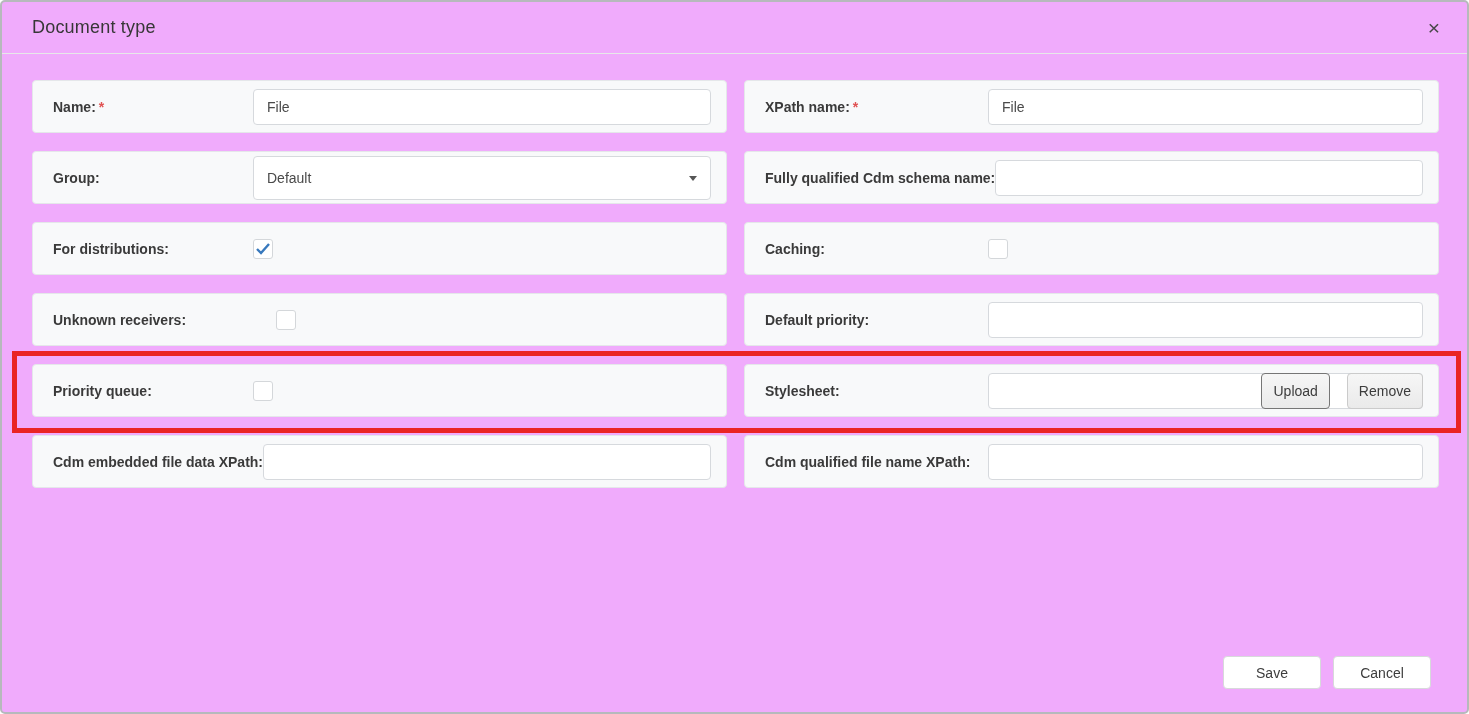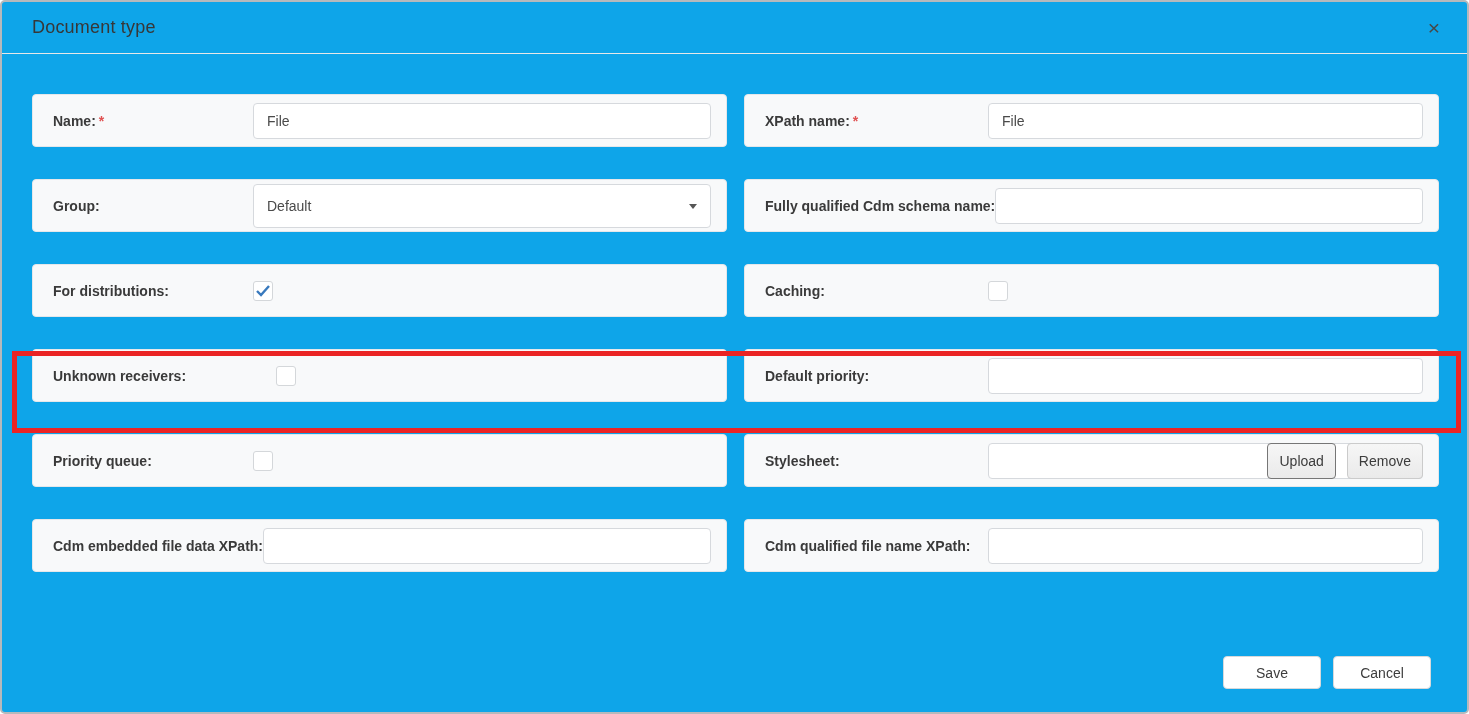--- a/index.html
+++ b/index.html
@@ -2,21 +2,21 @@
 <html><head>
 <meta charset="utf-8">
 <style>
   * { box-sizing: border-box; margin: 0; padding: 0; }
   html, body { background: #fff; }
   body { font-family: "Liberation Sans", sans-serif; width: 1469px; height: 714px; }
 
   .dialog {
     position: relative;
     width: 1469px; height: 714px;
-    background: #0ea5e9;
+    background: #f0abfc;
     border: 2px solid #b6b9bc;
     border-radius: 5px;
     overflow: hidden;
   }
 
   .dialog-header {
     height: 52px;
     display: flex; align-items: center;
     padding: 0 30px;
     border-bottom: 1px solid #e7e8e9;
@@ -37,21 +37,20 @@
     row-gap: 18px;
   }
 
   .field {
     height: 53px;
     background: #f8f9fa;
     border: 1px solid #e5e7ea;
     border-radius: 4px;
     display: flex; align-items: center;
     padding-left: 20px;
-    margin-top: 14px;
   }
   .field-label {
     font-size: 14px; font-weight: 700; color: #3a3a3a;
     flex: 0 0 200px;
     white-space: nowrap;
   }
   .col-right .field-label { flex-basis: 223px; }
   .req { color: #e05252; margin-left: 3px; font-weight: 700; }
 
   .text-input {
@@ -91,21 +90,21 @@
     display: flex; align-items: center; justify-content: center;
     cursor: pointer;
   }
   .checkbox svg { display: none; }
   .checkbox.checked svg { display: block; }
 
   .input-wrap { flex: 1; position: relative; margin-right: 15px; height: 36px; }
   .input-wrap .text-input { width: 100%; margin-right: 0; }
   .btn-group {
     position: absolute; right: 0; top: 0; height: 36px;
-    display: flex; gap: 11px;
+    display: flex; gap: 17px;
   }
   .mini-btn {
     height: 36px; padding: 0 11px;
     background: linear-gradient(#f6f6f6, #eaeaea);
     border-radius: 4px;
     font-family: "Liberation Sans", sans-serif;
     font-size: 14px; color: #3c3c3c;
     display: flex; align-items: center;
     cursor: pointer;
   }

